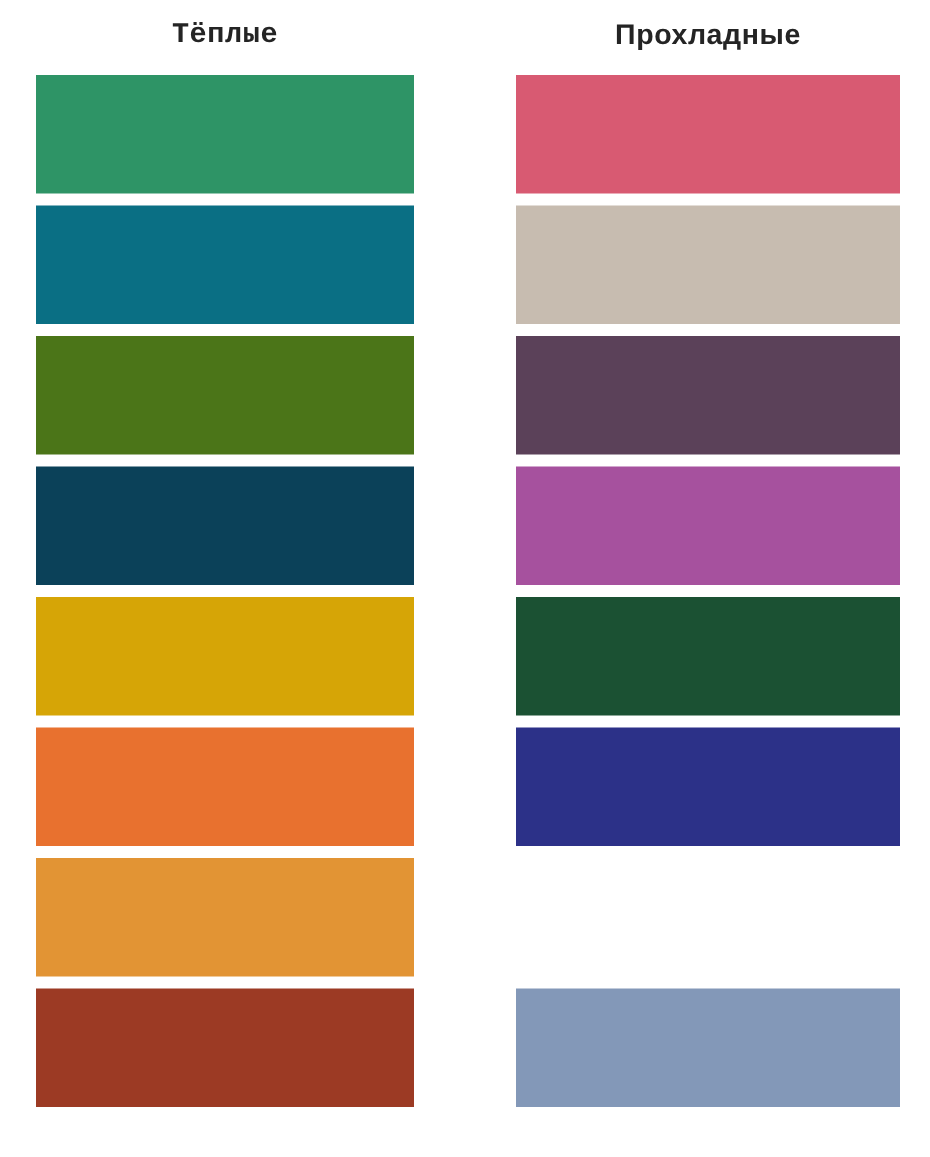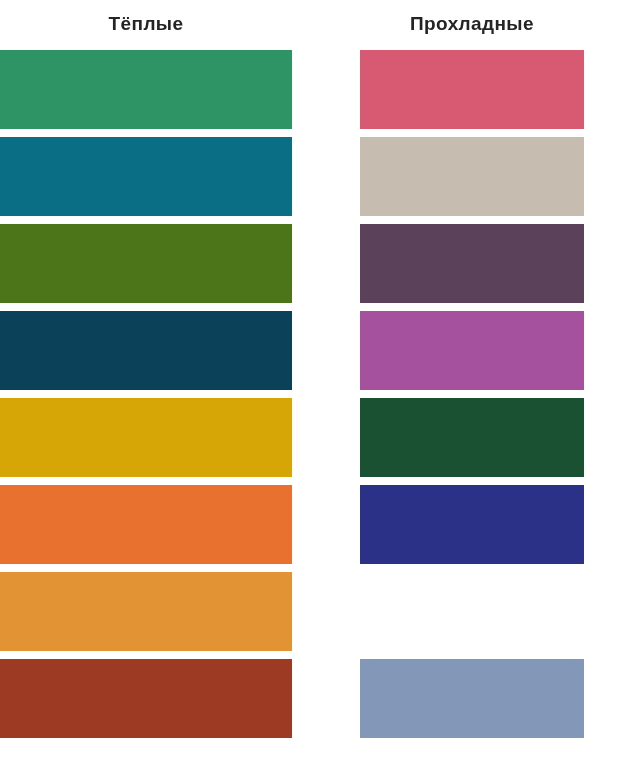--- a/index.html
+++ b/index.html
@@ -29,26 +29,28 @@
     padding-top: 14px;
   }
 
   .palette-column {
     display: flex;
     flex-direction: column;
     align-items: center;
   }
 
   .palette-column.warm {
-    width: 292px;
+    margin-left: 24px;
+    width: 252px;
+    font-family: Liberation Mono, monospace;
   }
 
   .palette-column.cool {
     margin-left: 68px;
-    width: 224px;
+    width: 256px;
   }
 
   .column-title {
     font-size: 19px;
     font-weight: bold;
     color: #242424;
     letter-spacing: 0.4px;
     text-align: center;
     line-height: 1;
     margin-bottom: 17px;

